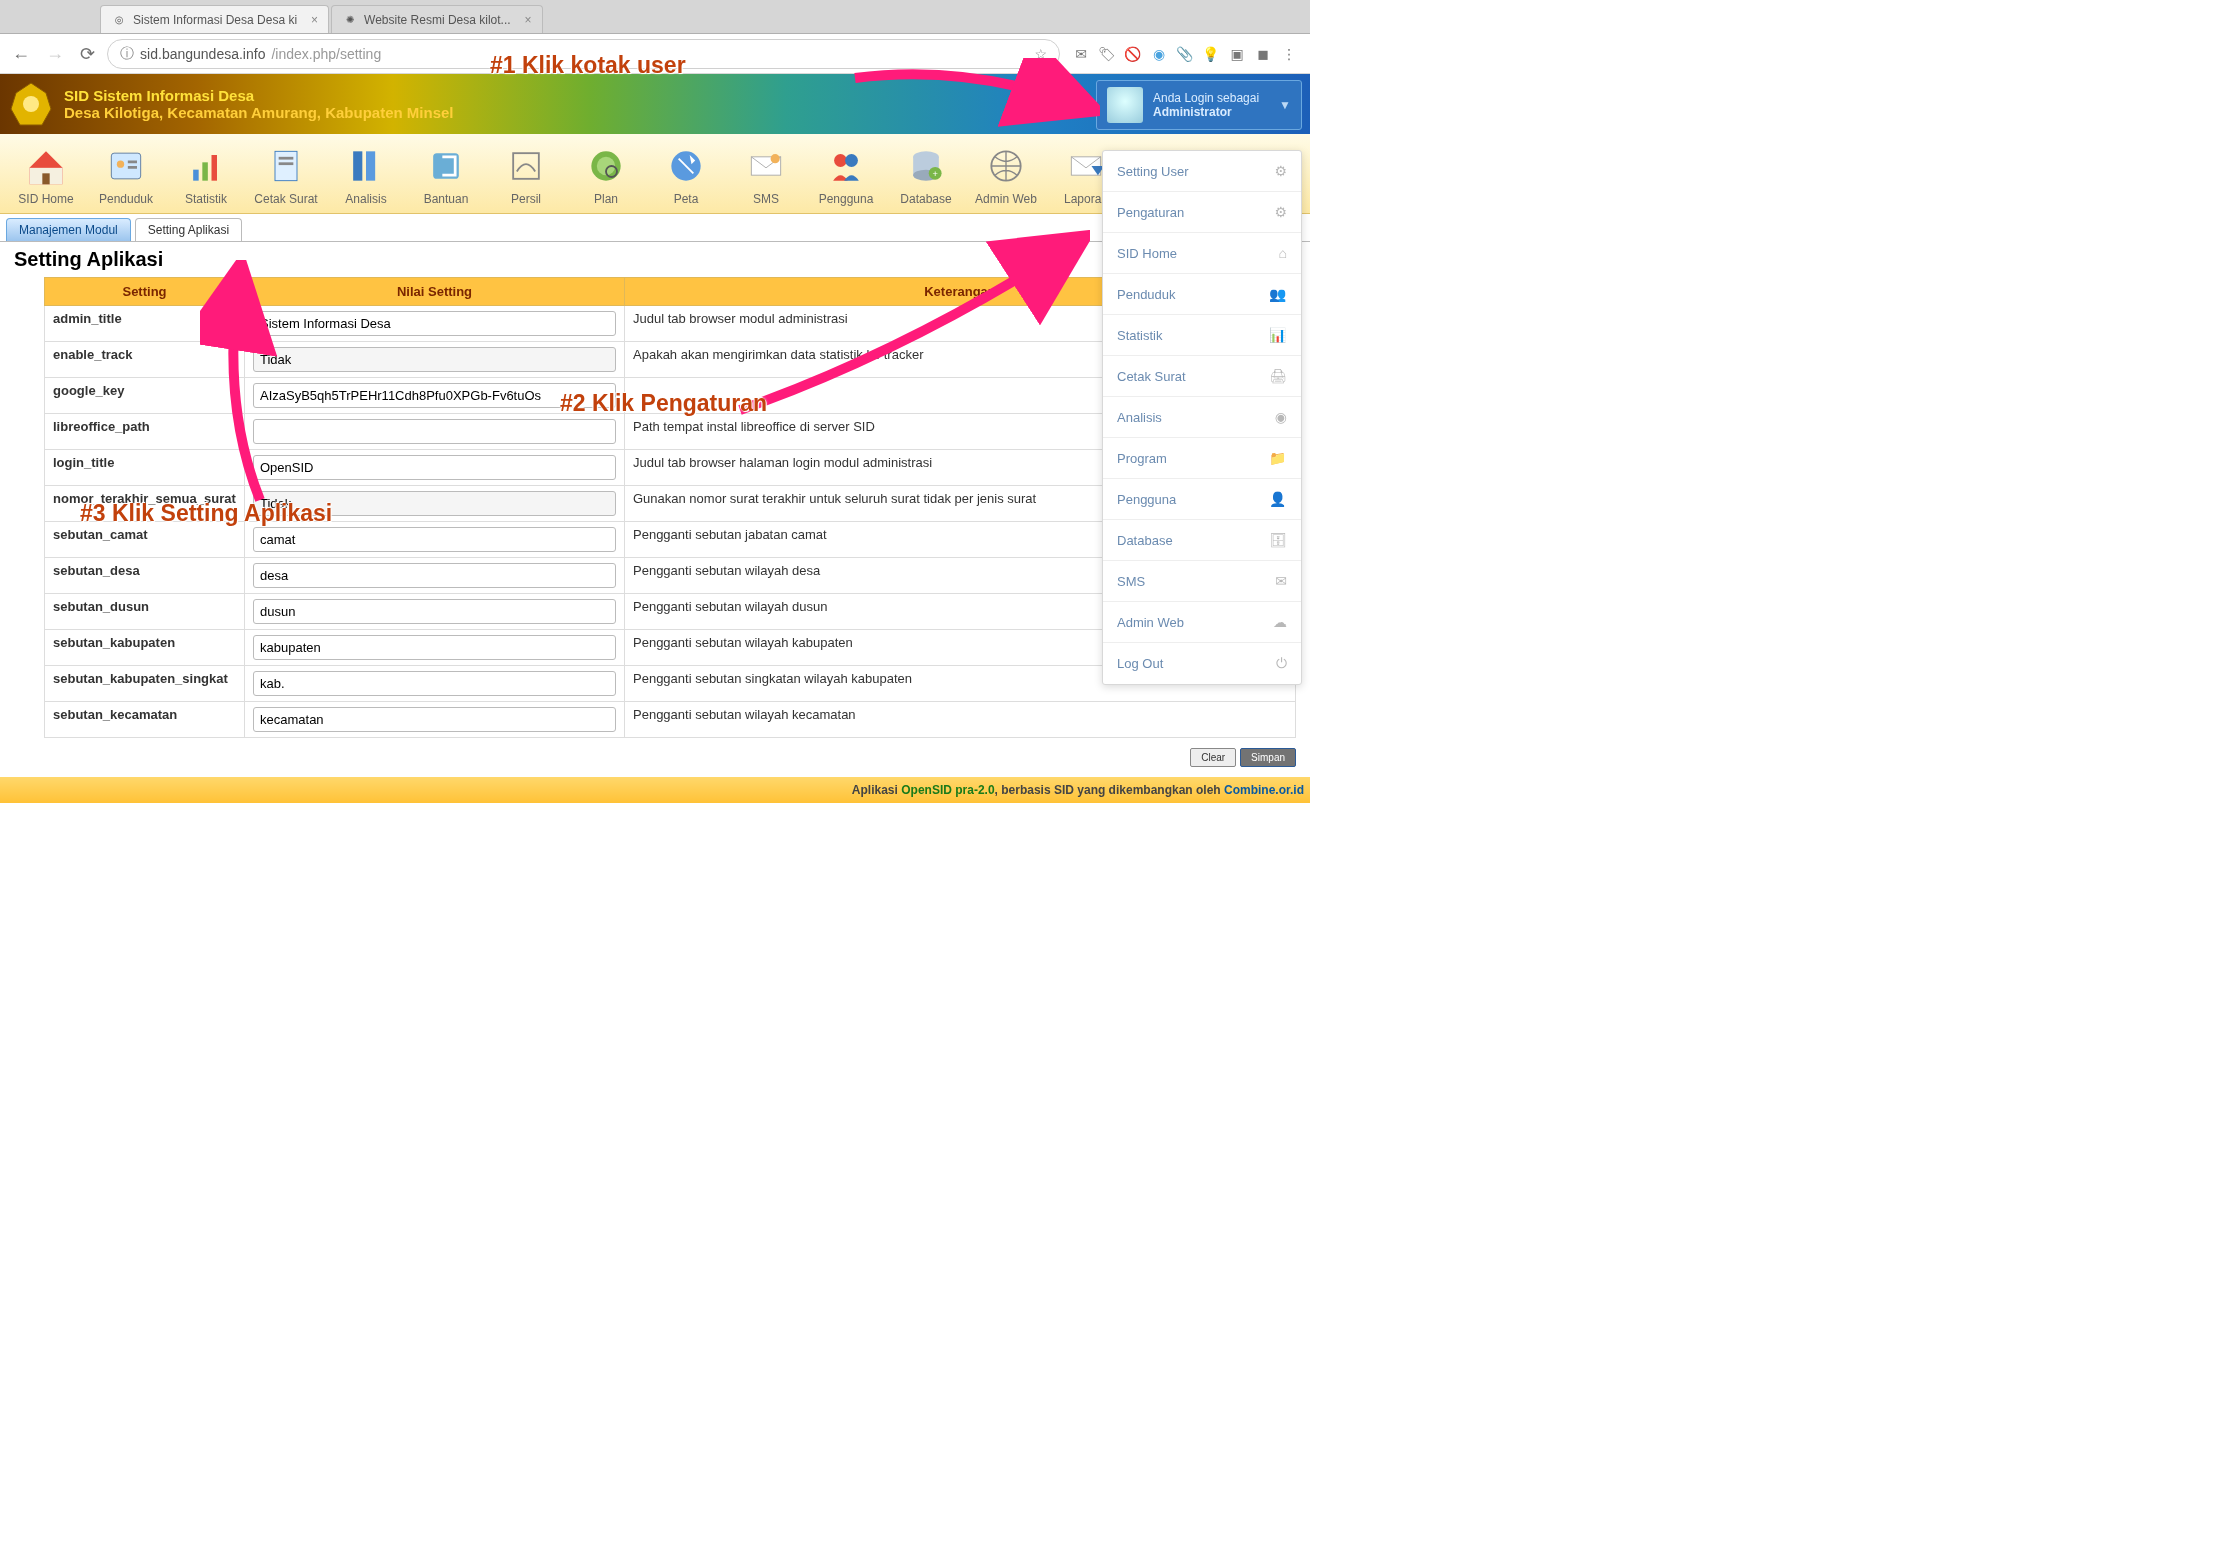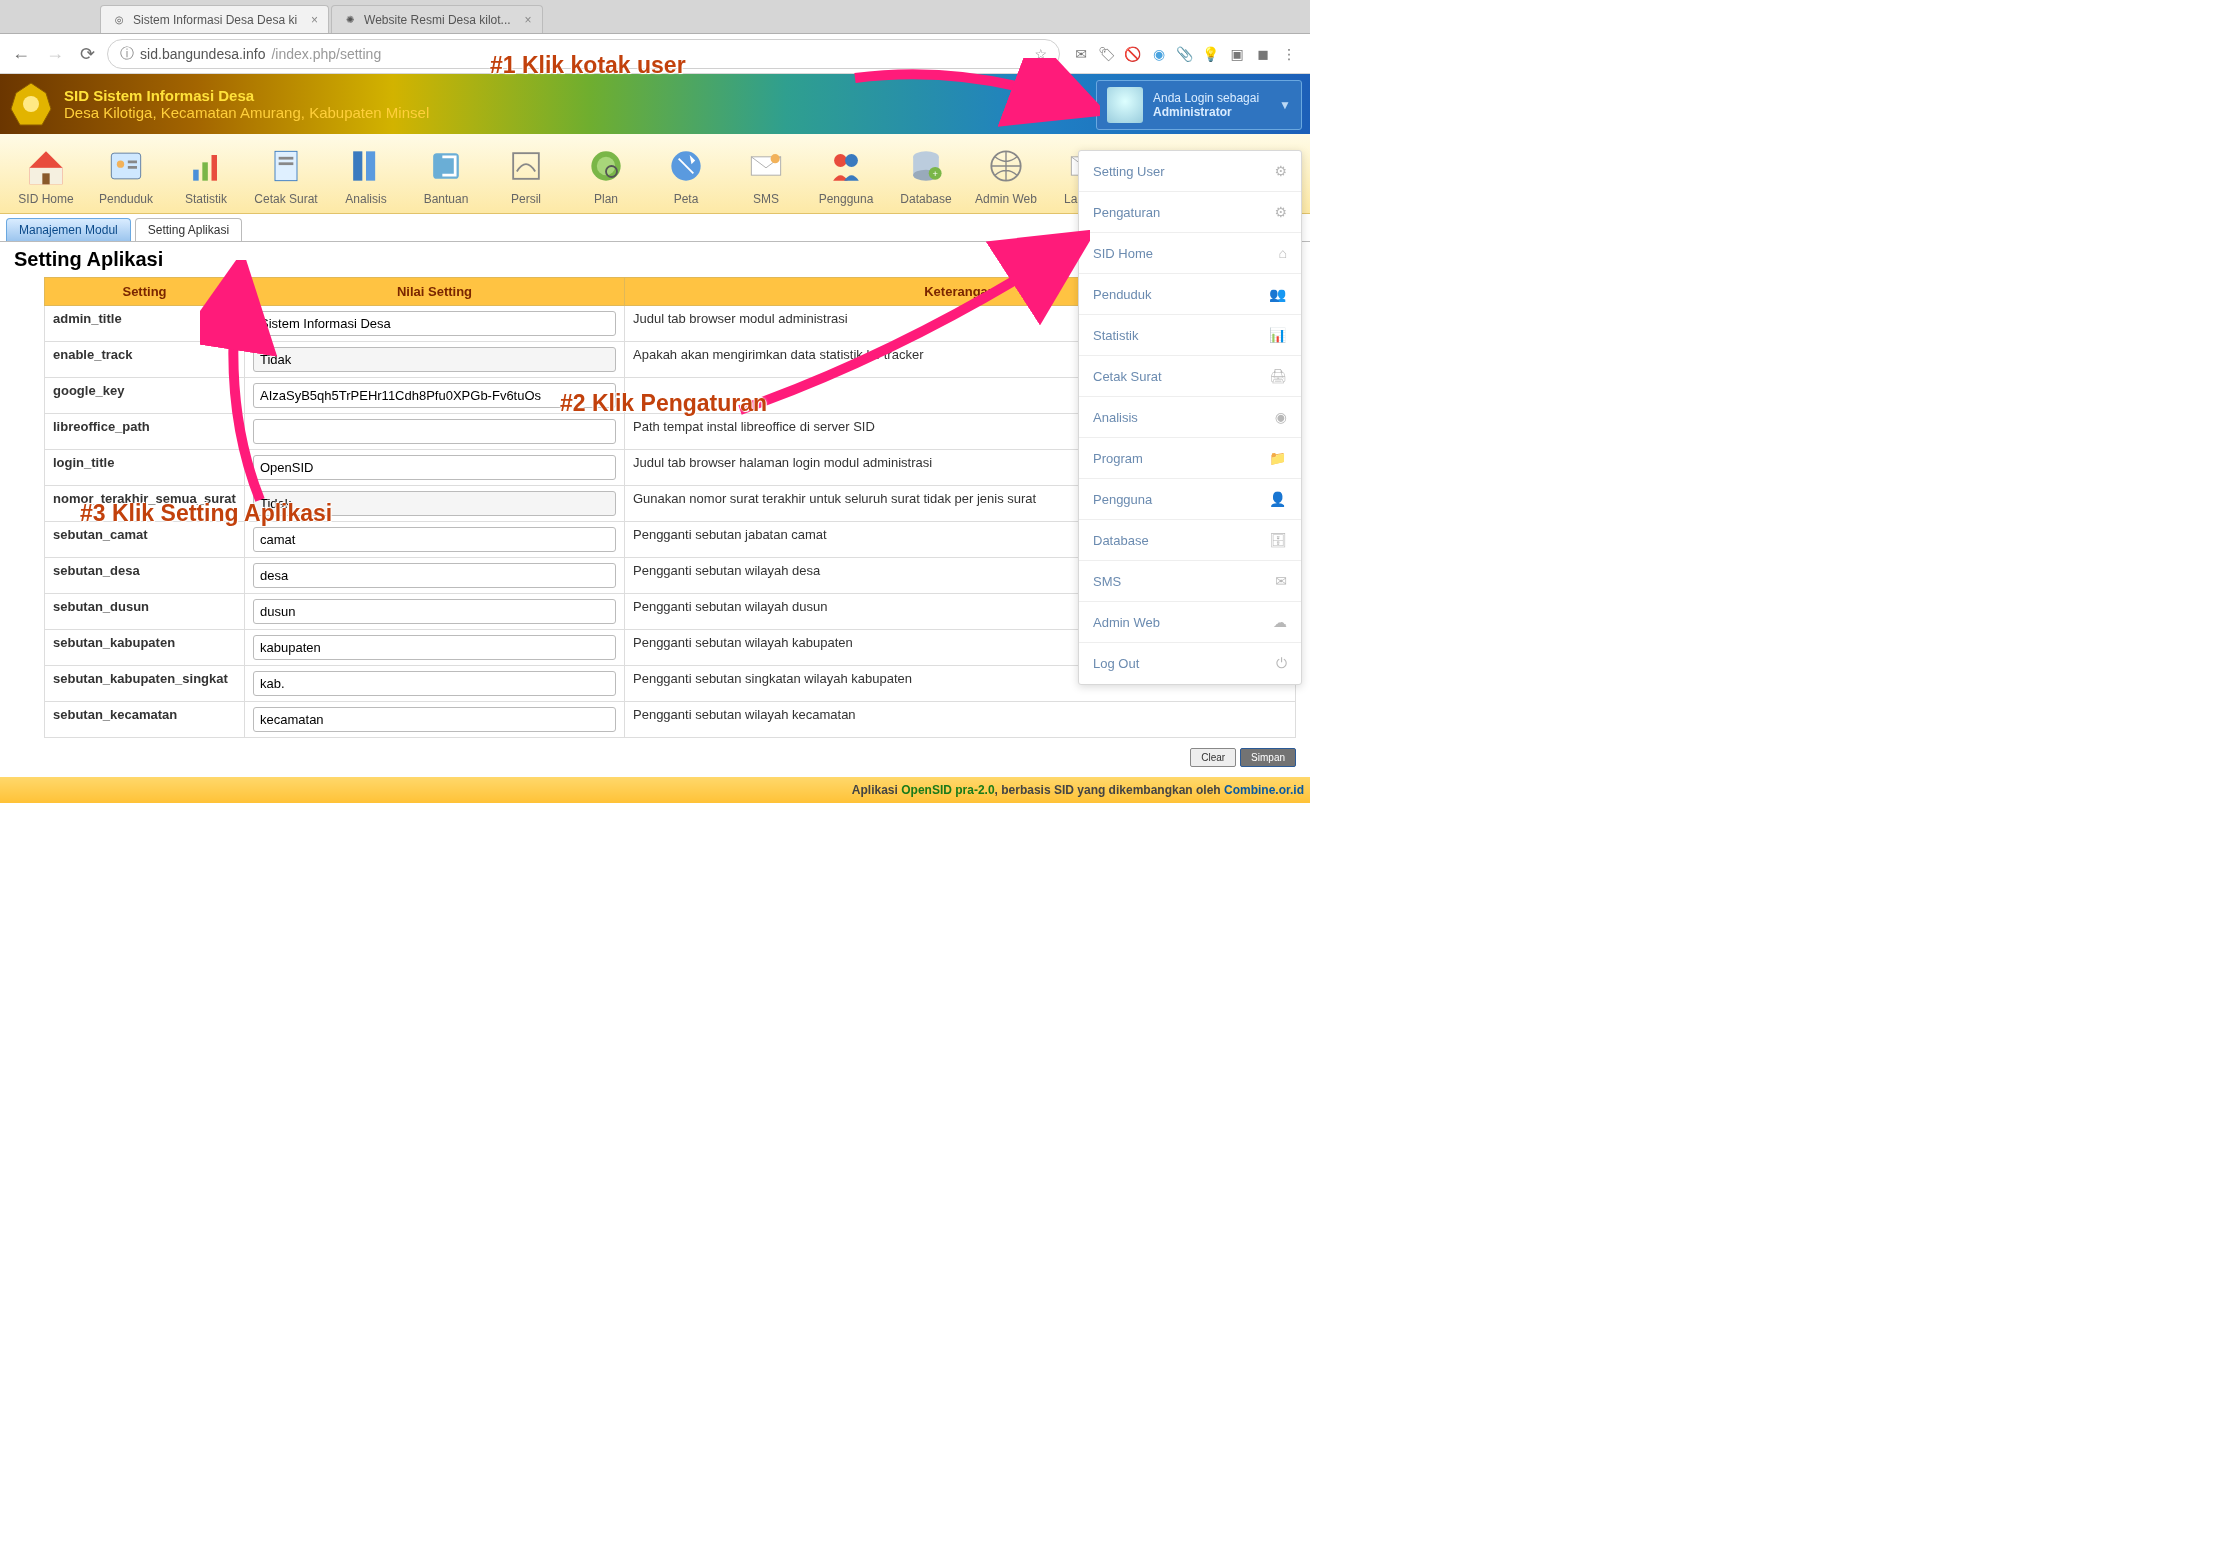--- a/index.html
+++ b/index.html
@@ -27,21 +27,21 @@
 .addr-path{color:#999;}
 .ext-icons{display:flex;gap:8px;align-items:center;}
 .ext-icon{width:18px;height:18px;display:flex;align-items:center;justify-content:center;font-size:14px;color:#777;}
 
 
 .header-bar{height:60px;background:linear-gradient(90deg,#6b3600 0%,#a36500 15%,#d2b300 30%,#6fae2f 45%,#2f9f8f 60%,#1f7fc4 80%,#1c5fb8 100%);display:flex;align-items:center;position:relative;}
 .logo-emblem{width:54px;height:54px;margin-left:4px;display:flex;align-items:center;justify-content:center;}
 .logo-emblem svg{width:50px;height:50px;}
 .header-titles{margin-left:6px;}
 .header-title1{color:#ffe23a;font-weight:bold;font-size:15px;}
-.header-title2{color:#ffcf3a;font-weight:normal;font-size:15px;}
+.header-title2{color:#ffcf3a;font-weight:bold;font-size:15px;}
 .user-badge{position:absolute;right:8px;top:6px;background:#2f74c0;border:1px solid #6aa8e0;border-radius:3px;padding:6px 10px;display:flex;align-items:center;gap:10px;color:#d9ecff;font-size:12px;}
 .user-badge .avatar{width:36px;height:36px;background:radial-gradient(circle at 50% 40%,#dff,#9cd);border-radius:3px;}
 .user-badge .chevron{margin-left:10px;color:#bcd9f5;}
 
 
 .icon-toolbar{height:80px;background:linear-gradient(#fffbe6,#fde9a6);border-bottom:1px solid #e2c36a;display:flex;align-items:center;padding:0 6px;}
 .tb-item{width:80px;text-align:center;font-size:12px;color:#666;cursor:pointer;}
 .tb-item .ico{height:48px;display:flex;align-items:center;justify-content:center;}
 .tb-item .ico svg{width:44px;height:44px;}
 .tb-label{margin-top:2px;}
@@ -69,21 +69,21 @@
 .btn{border:1px solid #888;padding:3px 10px;font-size:10px;border-radius:2px;cursor:pointer;}
 .btn-clear{background:#eee;color:#333;}
 .btn-save{background:#737373;color:#fff;border-color:#2b5a96;}
 
 
 .footer{background:linear-gradient(#ffd86b,#ffc237);text-align:right;padding:6px;font-size:12px;color:#444;font-weight:bold;}
 .footer .green{color:#1a7a1a;}
 .footer .combine{color:#0b5aa0;}
 
 
-.dropdown-panel{position:absolute;right:8px;top:150px;width:224px;background:#fff;border:1px solid #d8d8d8;border-radius:3px;box-shadow:0 2px 8px rgba(0,0,0,0.15);z-index:50;}
+.dropdown-panel{position:absolute;right:8px;top:150px;width:200px;background:#fff;border:1px solid #d8d8d8;border-radius:3px;box-shadow:0 2px 8px rgba(0,0,0,0.15);z-index:50;}
 .dropdown-panel::before{content:"";position:absolute;top:-8px;right:16px;border:8px solid transparent;border-bottom-color:#fff;}
 .dd-item{display:flex;justify-content:space-between;align-items:center;padding:12px 14px;border-bottom:1px solid #eee;color:#6b8bb0;font-size:13px;cursor:pointer;}
 .dd-item:last-child{border-bottom:none;}
 .dd-item .dd-icon{color:#b8b8b8;font-size:14px;}
 
 
 .anno{position:absolute;color:#c2410c;font-weight:900;font-size:23px;text-shadow:0 0 3px #fff,-1px -1px 0 #fff,1px 1px 0 #fff;pointer-events:none;z-index:60;white-space:nowrap;}
 .arrow{position:absolute;z-index:55;pointer-events:none;}
 
 .page-root{position:relative;}

